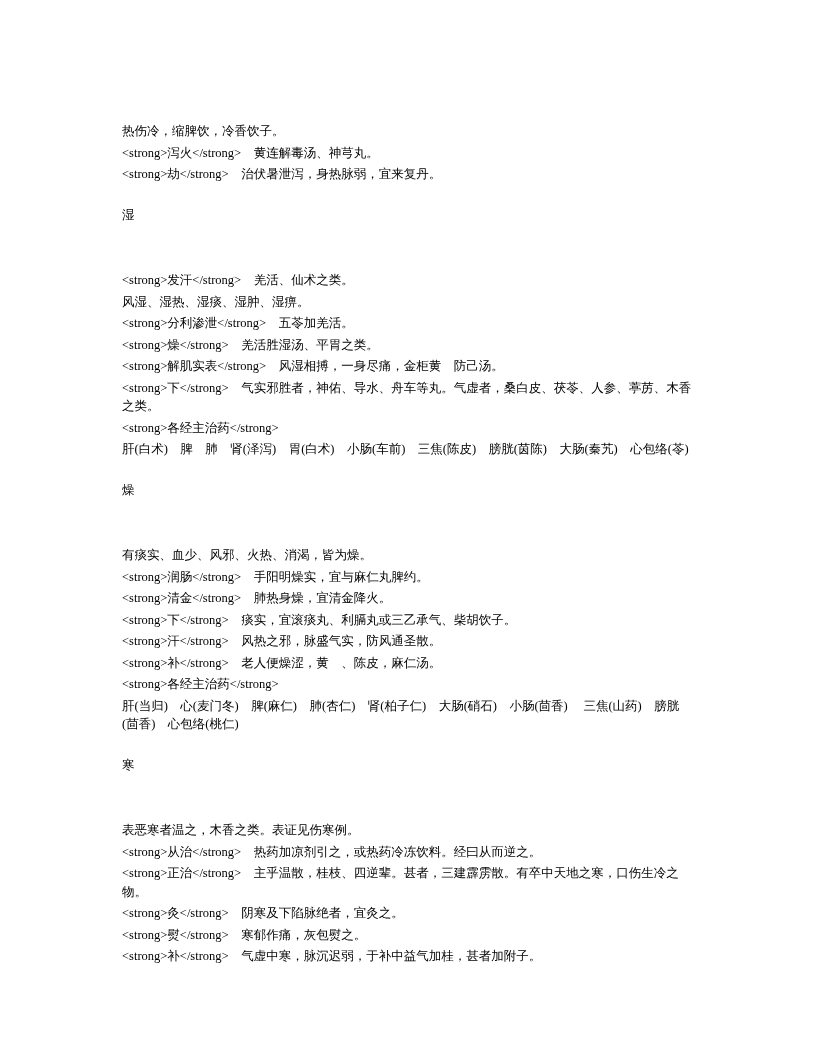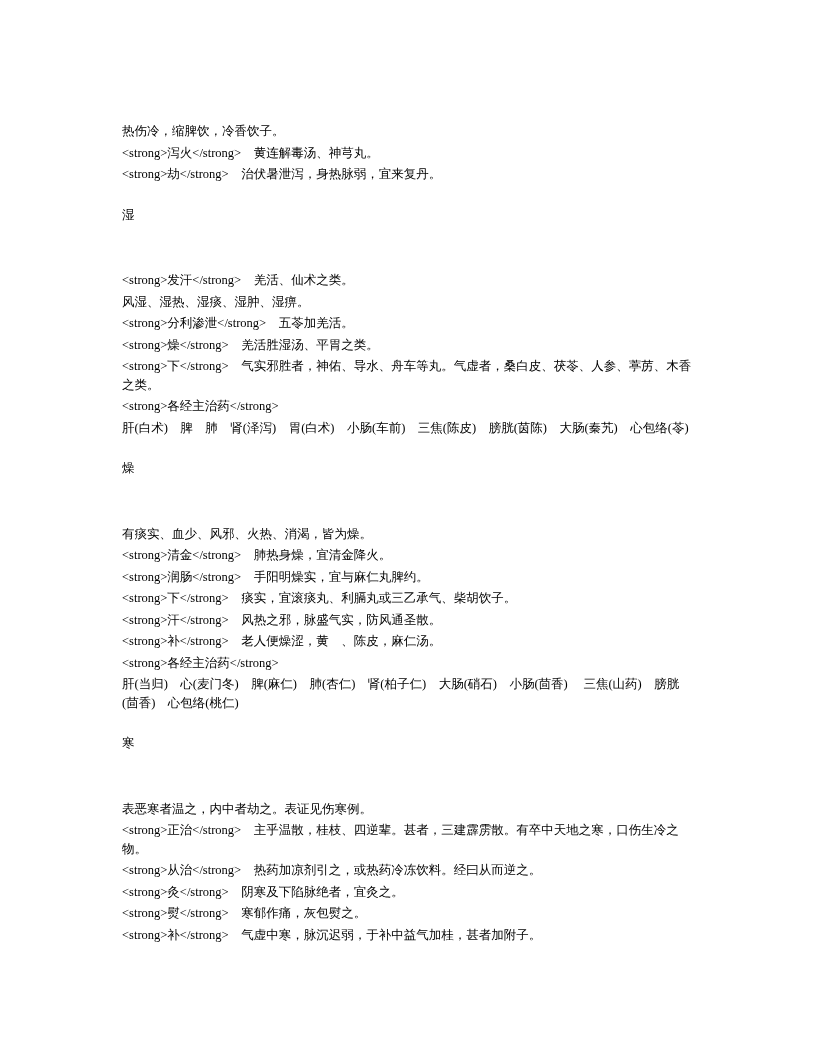--- a/index.html
+++ b/index.html
@@ -42,33 +42,34 @@
 <div class="page">
   <div id="doc" class="doc-body">
       <div class="para">热伤冷，缩脾饮，冷香饮子。</div>
       <div class="para">&lt;strong&gt;泻火&lt;/strong&gt;　黄连解毒汤、神芎丸。</div>
       <div class="para">&lt;strong&gt;劫&lt;/strong&gt;　治伏暑泄泻，身热脉弱，宜来复丹。</div>
       <div class="heading">湿</div>
       <div class="para">&lt;strong&gt;发汗&lt;/strong&gt;　羌活、仙术之类。</div>
       <div class="para">风湿、湿热、湿痰、湿肿、湿痹。</div>
       <div class="para">&lt;strong&gt;分利渗泄&lt;/strong&gt;　五苓加羌活。</div>
       <div class="para">&lt;strong&gt;燥&lt;/strong&gt;　羌活胜湿汤、平胃之类。</div>
+      <div class="para">&lt;strong&gt;解肌实表&lt;/strong&gt;　风湿相搏，一身尽痛，金柜黄　防己汤。</div>
       <div class="para">&lt;strong&gt;下&lt;/strong&gt;　气实邪胜者，神佑、导水、舟车等丸。气虚者，桑白皮、茯苓、人参、葶苈、木香之类。</div>
       <div class="para">&lt;strong&gt;各经主治药&lt;/strong&gt;</div>
       <div class="para">肝(白术)　脾　肺　肾(泽泻)　胃(白术)　小肠(车前)　三焦(陈皮)　膀胱(茵陈)　大肠(秦艽)　心包络(苓)</div>
       <div class="heading">燥</div>
       <div class="para">有痰实、血少、风邪、火热、消渴，皆为燥。</div>
+      <div class="para">&lt;strong&gt;润肠&lt;/strong&gt;　手阳明燥实，宜与麻仁丸脾约。</div>
       <div class="para">&lt;strong&gt;清金&lt;/strong&gt;　肺热身燥，宜清金降火。</div>
-      <div class="para">&lt;strong&gt;润肠&lt;/strong&gt;　手阳明燥实，宜与麻仁丸脾约。</div>
       <div class="para">&lt;strong&gt;下&lt;/strong&gt;　痰实，宜滚痰丸、利膈丸或三乙承气、柴胡饮子。</div>
       <div class="para">&lt;strong&gt;汗&lt;/strong&gt;　风热之邪，脉盛气实，防风通圣散。</div>
       <div class="para">&lt;strong&gt;补&lt;/strong&gt;　老人便燥涩，黄　、陈皮，麻仁汤。</div>
       <div class="para">&lt;strong&gt;各经主治药&lt;/strong&gt;</div>
       <div class="para">肝(当归)　心(麦门冬)　脾(麻仁)　肺(杏仁)　肾(柏子仁)　大肠(硝石)　小肠(茴香)　 三焦(山药)　膀胱(茴香)　心包络(桃仁)</div>
       <div class="heading">寒</div>
-      <div class="para">表恶寒者温之，内中者劫之。表证见伤寒例。</div>
+      <div class="para">表恶寒者温之，木香之类。表证见伤寒例。</div>
+      <div class="para">&lt;strong&gt;从治&lt;/strong&gt;　热药加凉剂引之，或热药冷冻饮料。经曰从而逆之。</div>
       <div class="para">&lt;strong&gt;正治&lt;/strong&gt;　主乎温散，桂枝、四逆辈。甚者，三建霹雳散。有卒中天地之寒，口伤生冷之物。</div>
-      <div class="para">&lt;strong&gt;从治&lt;/strong&gt;　热药加凉剂引之，或热药冷冻饮料。经曰从而逆之。</div>
       <div class="para">&lt;strong&gt;灸&lt;/strong&gt;　阴寒及下陷脉绝者，宜灸之。</div>
       <div class="para">&lt;strong&gt;熨&lt;/strong&gt;　寒郁作痛，灰包熨之。</div>
       <div class="para">&lt;strong&gt;补&lt;/strong&gt;　气虚中寒，脉沉迟弱，于补中益气加桂，甚者加附子。</div>
     </div>
 </div>
 
 </body></html>

